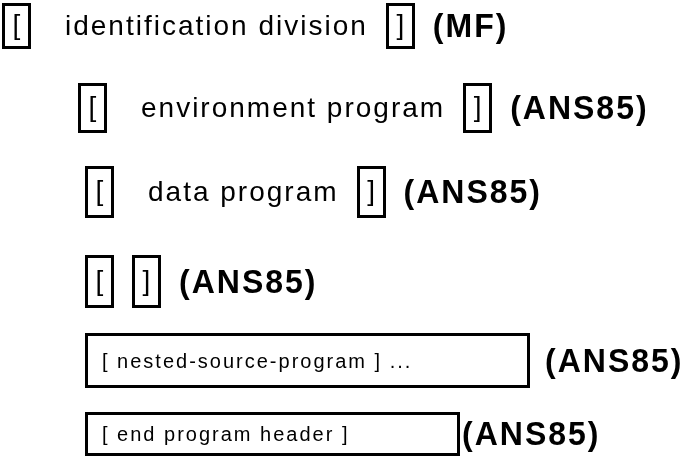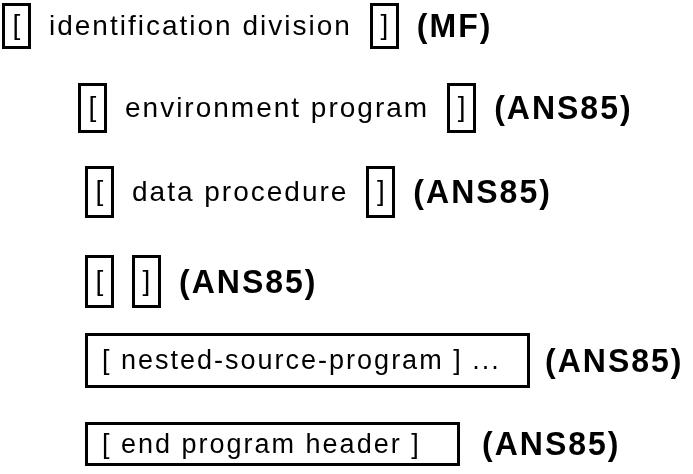--- a/index.html
+++ b/index.html
@@ -37,41 +37,42 @@
   .bbox .glyph {
     font-size: 28px;
     line-height: 1;
     transform: translateY(-1px);
   }
   
   .stx {
     font-size: 28px;
     letter-spacing: 2px;
     line-height: 1;
+    margin-left: 16px;
   }
   
   .dialect {
     font-weight: bold;
     font-size: 32px;
     letter-spacing: 2px;
     line-height: 1;
     transform: scaleY(1.04);
   }
   
   .groupbox {
     box-sizing: border-box;
     border: 3px solid #000000;
     align-self: stretch;
     display: flex;
     align-items: center;
     padding-left: 14px;
     flex: none;
   }
   .groupbox .gtxt {
-    font-size: 27px;
+    font-size: 20px;
     letter-spacing: 2px;
     line-height: 1;
   }
 </style>
 </head>
 <body>
 
 <div class="canvas">
 
   <div class="row" style="left:2px; top:3px; height:46px;">
@@ -93,21 +94,21 @@
     <span class="bbox">
       <span class="glyph">]</span>
     </span>
     <span class="dialect">(ANS85)</span>
   </div>
 
   <div class="row" style="left:85px; top:166px; height:52px;">
     <span class="bbox">
       <span class="glyph">[</span>
     </span>
-    <span class="stx">data procedure</span>
+    <span class="stx">data program</span>
     <span class="bbox">
       <span class="glyph">]</span>
     </span>
     <span class="dialect">(ANS85)</span>
   </div>
 
   <div class="row" style="left:85px; top:255px; height:53px;">
     <span class="bbox">
       <span class="glyph">[</span>
     </span>
@@ -117,20 +118,20 @@
     <span class="dialect">(ANS85)</span>
   </div>
 
   <div class="row" style="left:85px; top:333px; height:55px; gap:15px;">
     <span class="groupbox" style="width:445px;">
       <span class="gtxt">[ nested-source-program ] ...</span>
     </span>
     <span class="dialect">(ANS85)</span>
   </div>
 
-  <div class="row" style="left:85px; top:422px; height:44px; gap:22px;">
+  <div class="row" style="left:85px; top:412px; height:44px; gap:2px;">
     <span class="groupbox" style="width:375px;">
       <span class="gtxt">[ end program header ]</span>
     </span>
     <span class="dialect">(ANS85)</span>
   </div>
 
 </div>
 
 </body></html>

